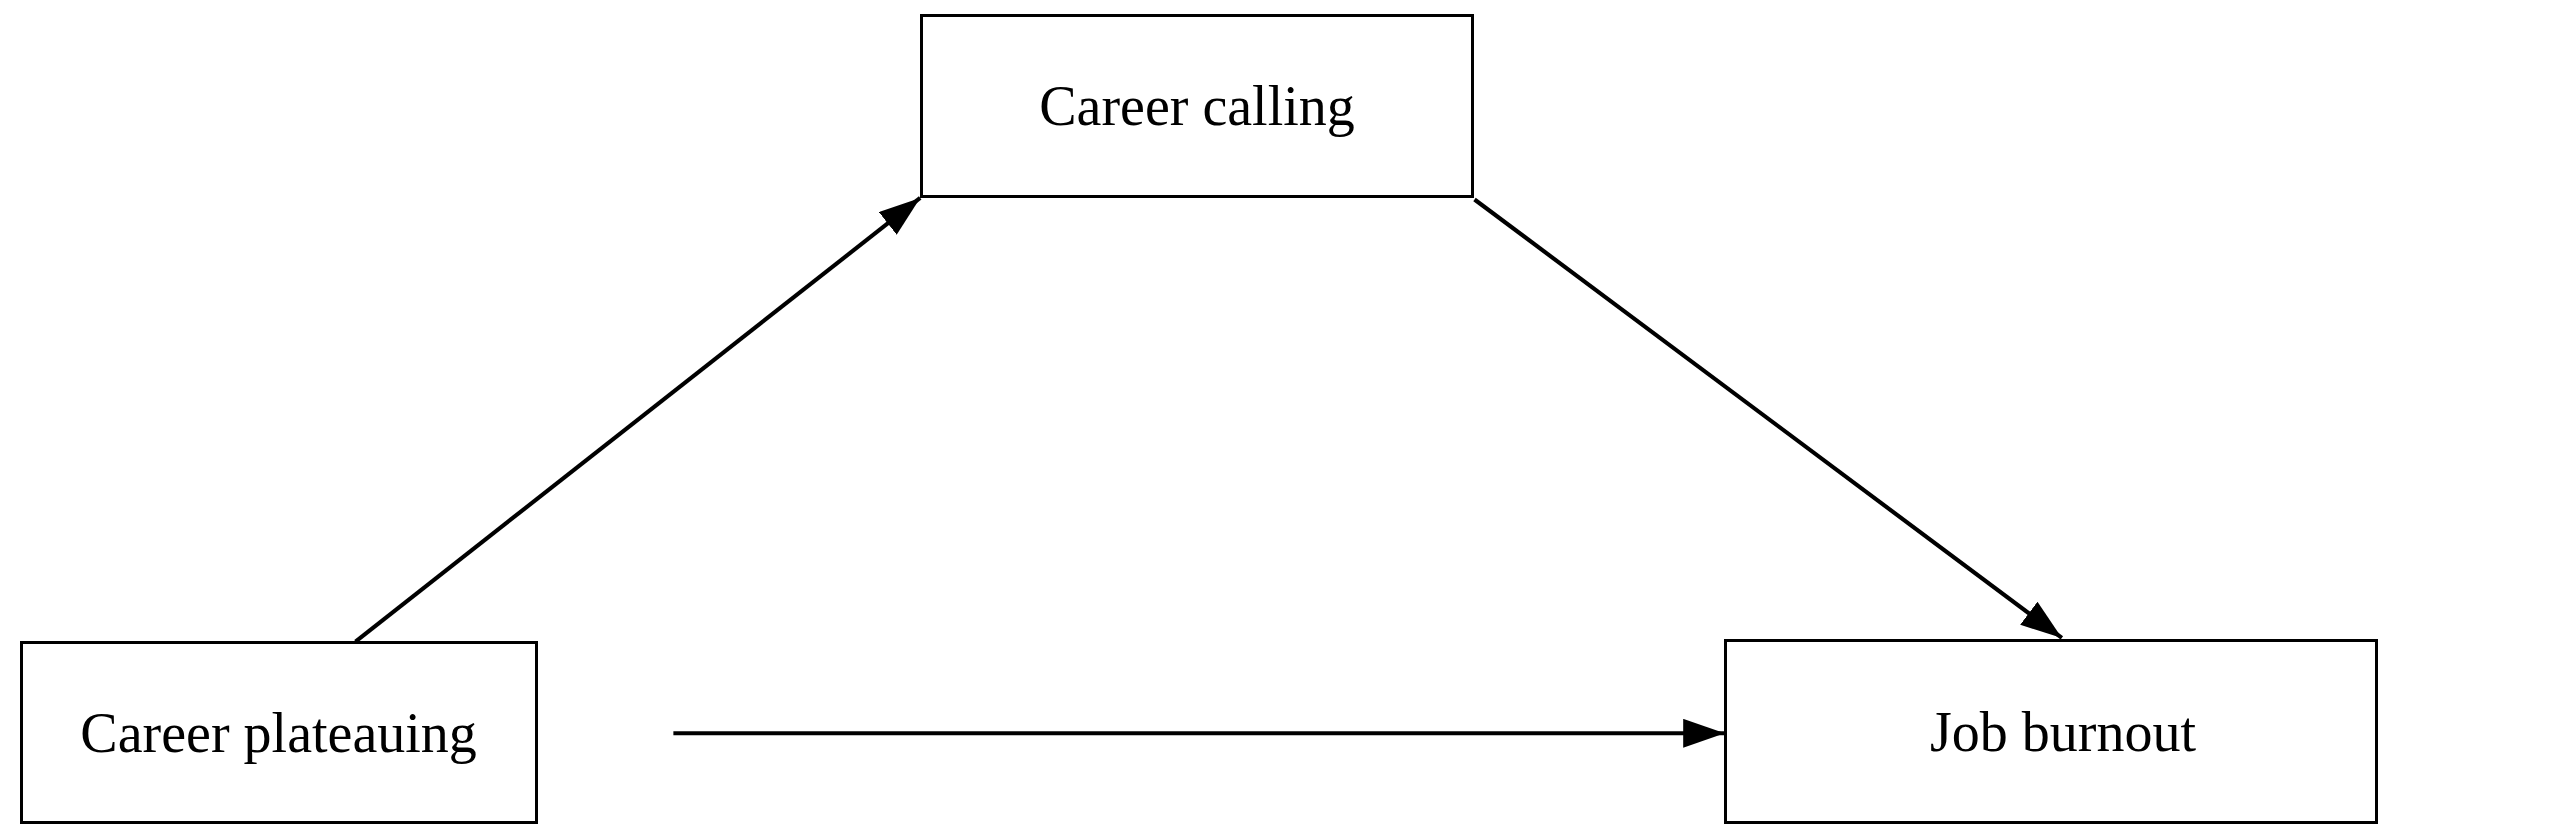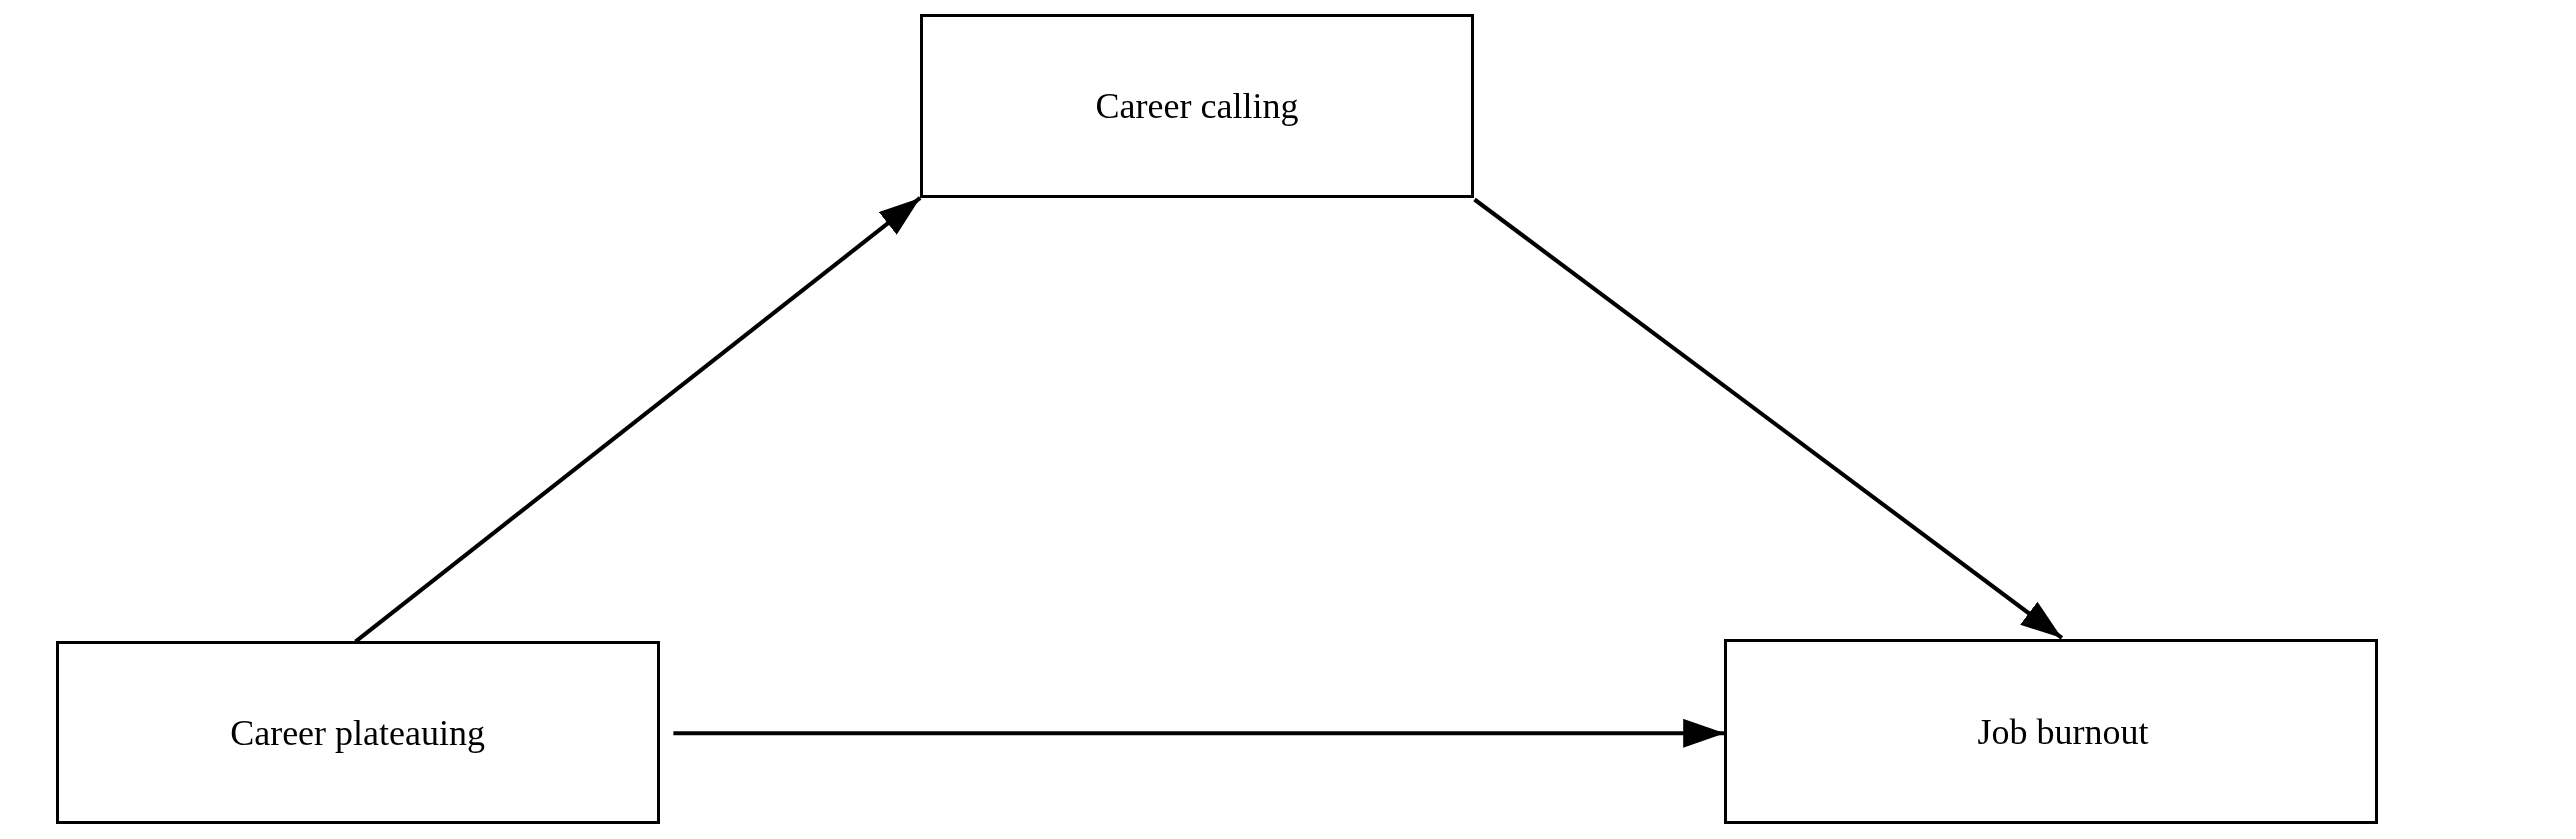--- a/index.html
+++ b/index.html
@@ -16,27 +16,27 @@
     font-family: "Liberation Serif", "DejaVu Serif", serif;
   }
   .node {
     position: absolute;
     box-sizing: border-box;
     border: 3.6px solid #000000;
     background: #ffffff;
     display: flex;
     align-items: center;
     justify-content: center;
-    font-size: 36px;
+    font-size: 56px;
     color: #000000;
     white-space: nowrap;
     z-index: 2;
   }
   .node-calling    { left: 920px; top: 14.4px;   width: 554px; height: 184px; }
-  .node-plateauing { left: 19.6px;   top: 641px; width: 604px; height: 183px; margin-left: 36px; }
+  .node-plateauing { left: 19.6px;   top: 641px; width: 518px; height: 183px; }
   .node-burnout    { left: 1724px; top: 639px; width: 654px; height: 185px; padding-left: 24px; }
   .edges-layer {
     position: absolute;
     left: 0; top: 0;
     width: 3286px;
     height: 840px;
     z-index: 1;
   }
 </style>
 </head>

